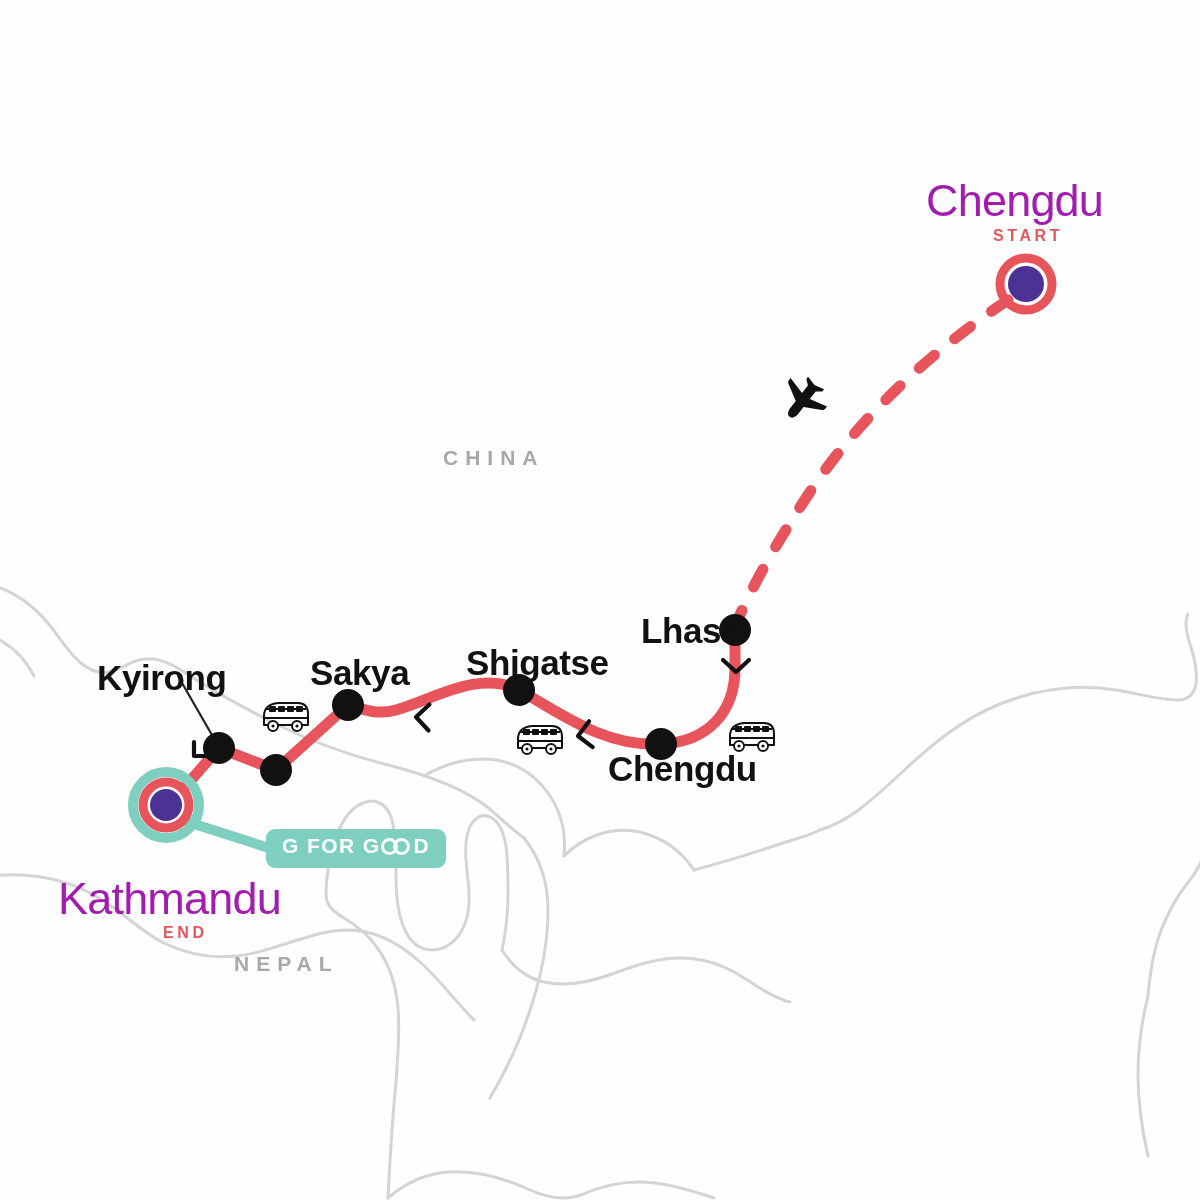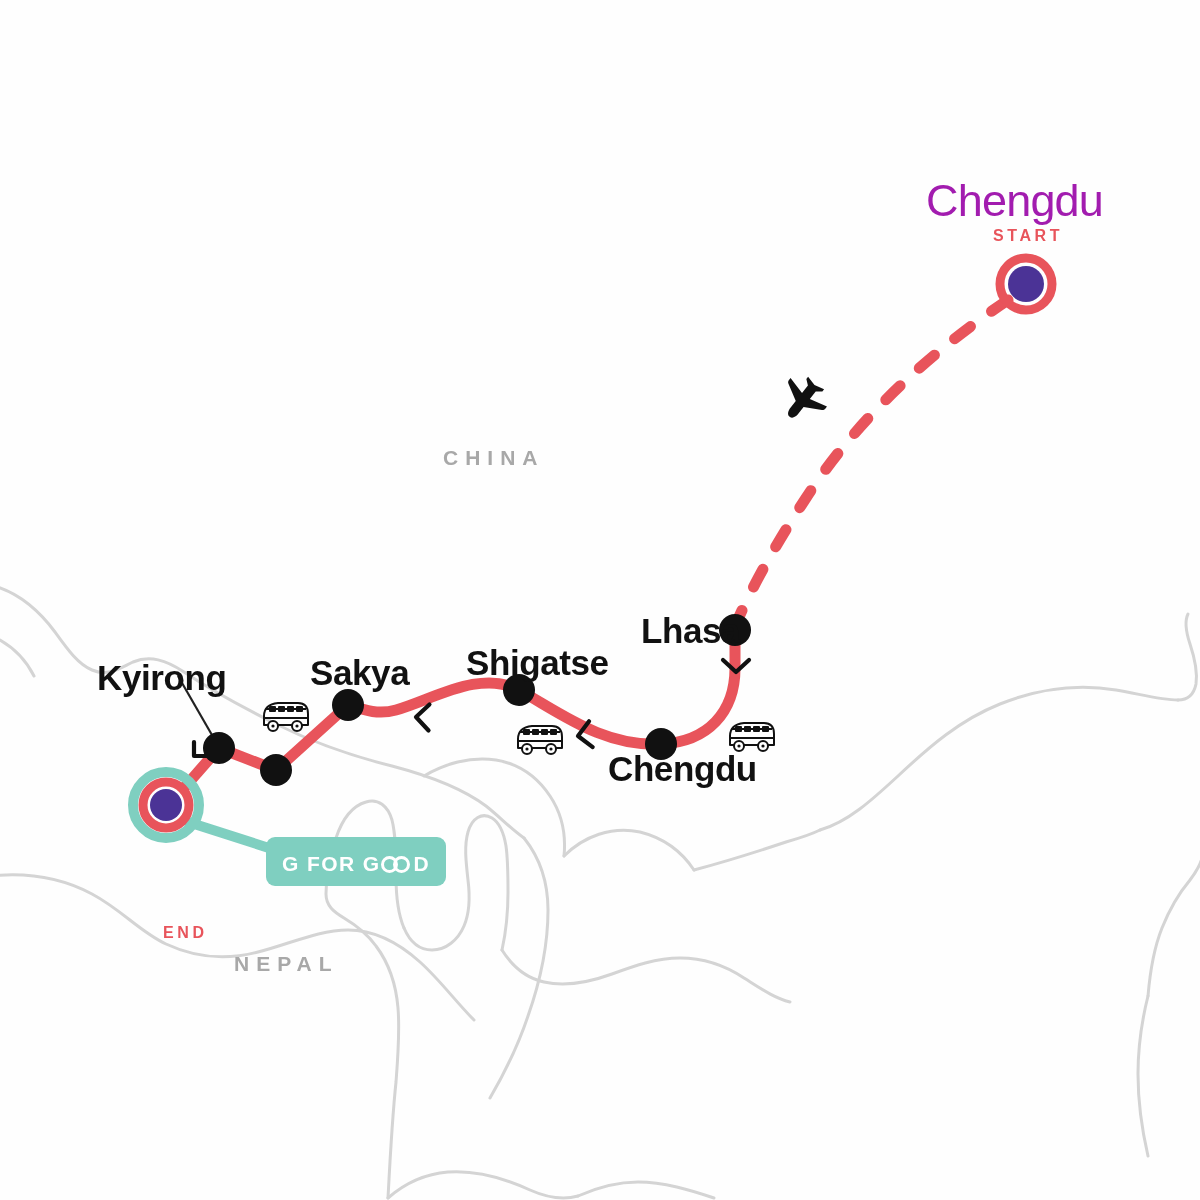--- a/index.html
+++ b/index.html
@@ -60,24 +60,23 @@
     line-height: 1.12;
   }
   .gfg-badge {
     position: absolute;
     background: #7fcfc0;
     border-radius: 9px;
     color: #ffffff;
     font-weight: 700;
     font-size: 21px;
     letter-spacing: 1.4px;
-    padding: 15px 16px 10px 16px;
+    padding: 5px 16px 10px 16px;
     display: flex;
     align-items: center;
-    margin-top: 8px;
   }
   .gfg-badge .oo {
     display: inline-block;
     position: relative;
     width: 31px;
     height: 17px;
     margin: 0 1px;
     vertical-align: middle;
   }
   .gfg-badge .oo::before,
@@ -253,20 +252,21 @@
       <circle cx="166" cy="805" r="16" fill="#4b3396"></circle>
     </g>
   </svg>
 
   <div class="lbl country-label" style="left:443px; top:447px;">CHINA</div>
   <div class="lbl country-label" style="left:234px; top:937px;margin-top:16px;">NEPAL</div>
 
   <div class="lbl terminus-name" style="left:926px; top:178px;">Chengdu</div>
   <div class="lbl terminus-sub" style="left:993px; top:228px;">START</div>
 
+  <div class="lbl terminus-name" style="left:58px; top:876px;">Kathmandu</div>
   <div class="lbl terminus-sub" style="left:163px; top:925px;">END</div>
 
   <div class="lbl stop-name" style="left:641px; top:613px;">Lhasa</div>
 
   <div class="lbl stop-name" style="left:608px; top:751px;">Chengdu</div>
 
   <div class="lbl stop-name" style="left:466px; top:645px;">Shigatse</div>
 
   <div class="lbl stop-name" style="left:310px; top:655px;">Sakya</div>
 

